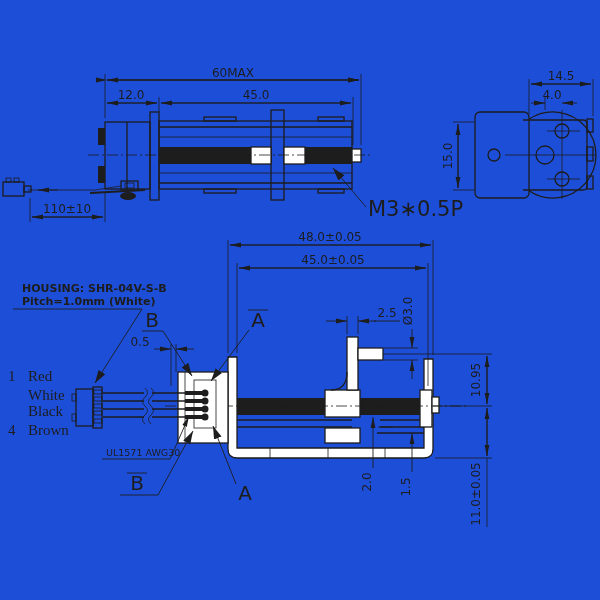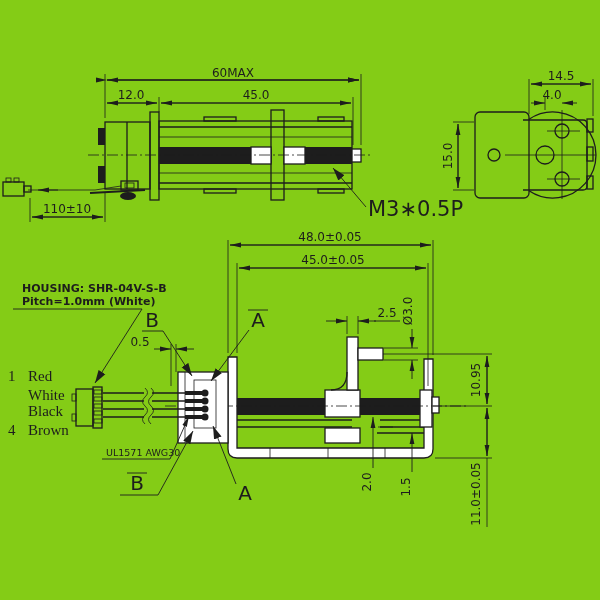--- a/index.html
+++ b/index.html
@@ -1,16 +1,16 @@
 <!DOCTYPE html>
 <html><head>
 <meta charset="utf-8">
 <style>
   html,body{margin:0;padding:0;background:#fff;}
-  #canvas{position:relative;width:600px;height:600px;background:#84cc16;overflow:hidden;}
+  #canvas{position:relative;width:600px;height:600px;background:#1d4ed8;overflow:hidden;}
   svg{position:absolute;left:0;top:0;}
   .obj{stroke:#1d1d1d;stroke-width:1.3;fill:none;}
   .objthin{stroke:#1d1d1d;stroke-width:0.8;fill:none;}
   .fill{fill:#1d1d1d;stroke:none;}
   .wfill{fill:#ffffff;stroke:#1d1d1d;stroke-width:1.3;}
   .dimline{stroke:#1d1d1d;stroke-width:0.9;fill:none;}
   .ext{stroke:#1d1d1d;stroke-width:0.8;fill:none;}
   .cl{stroke:#1d1d1d;stroke-width:0.8;fill:none;stroke-dasharray:11 3 2 3;}
   .wire{stroke:#1d1d1d;stroke-width:1.7;fill:none;}
   text{fill:#1d1d1d;font-family:"DejaVu Sans",sans-serif;}

